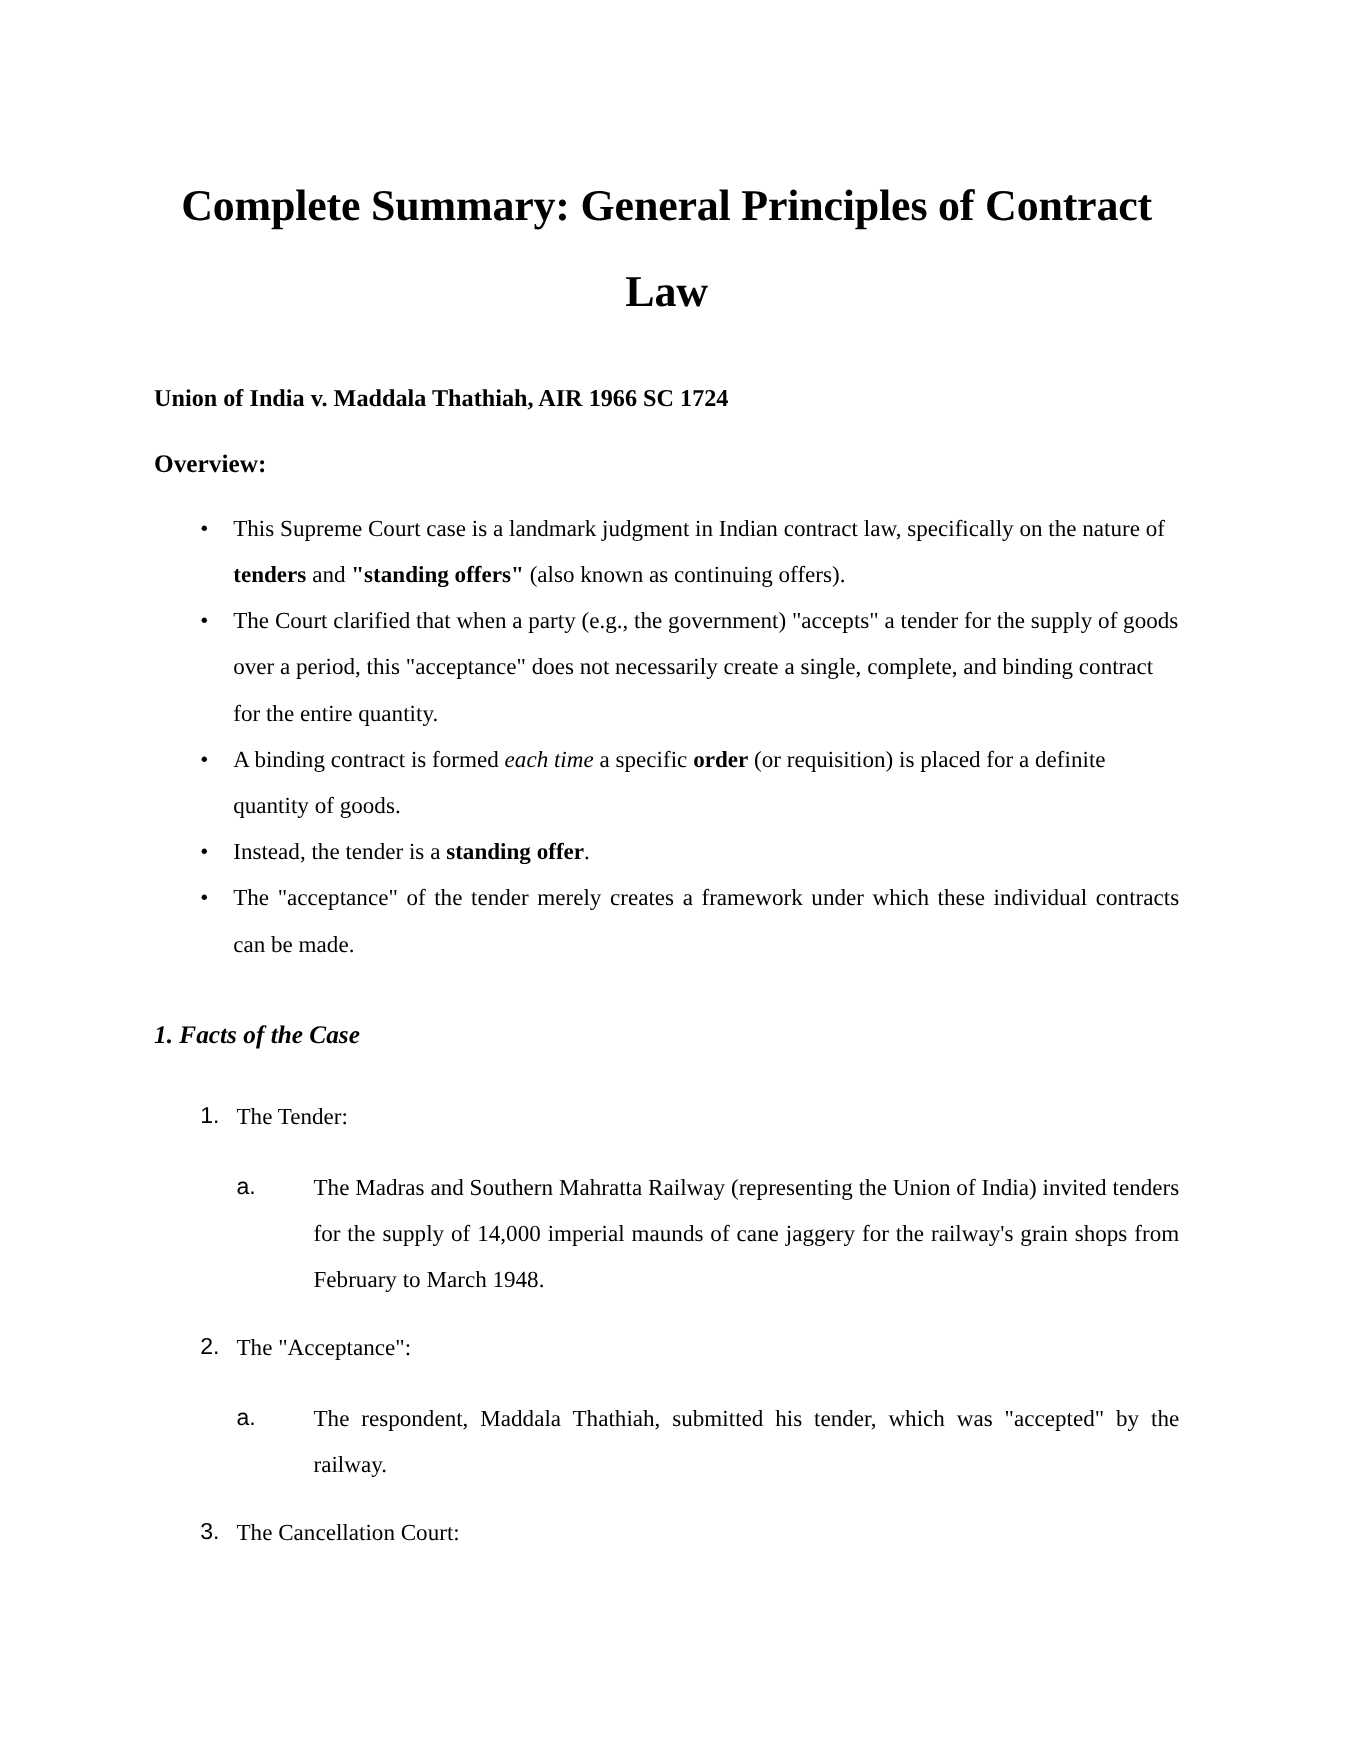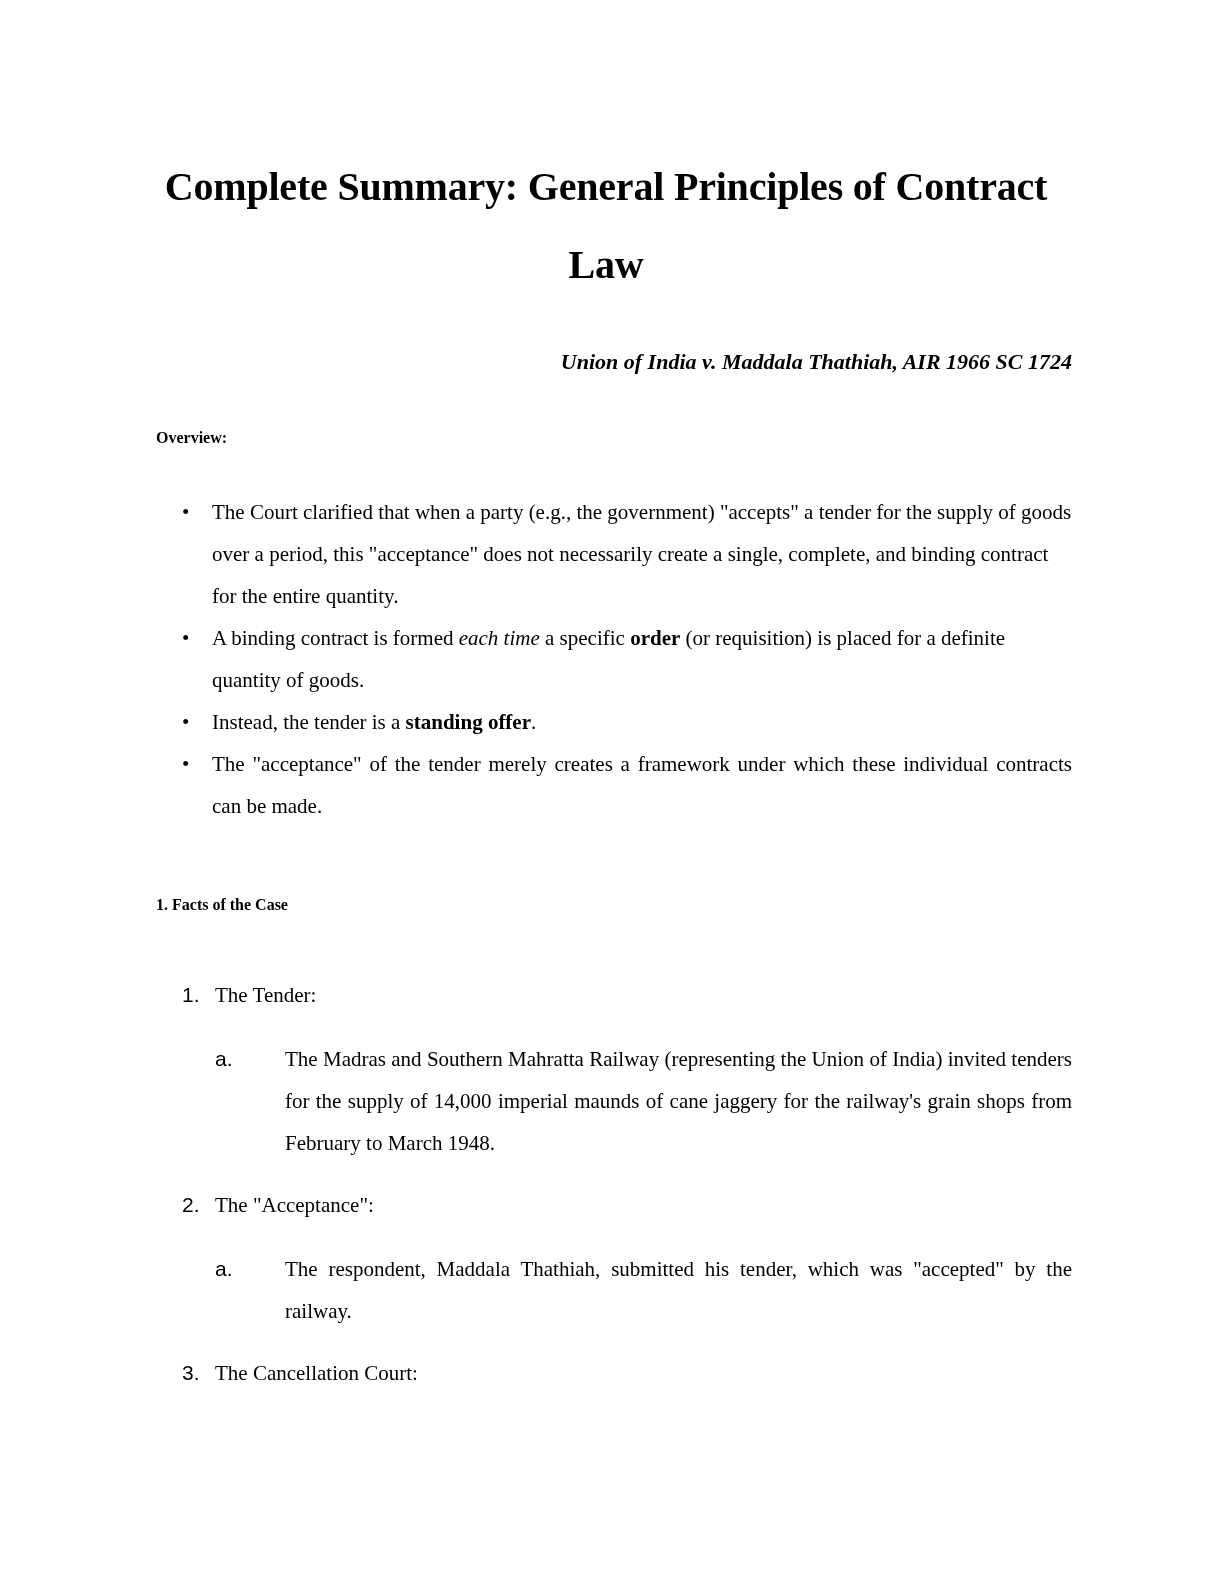--- a/index.html
+++ b/index.html
@@ -29,35 +29,35 @@
     line-height: 78px;
     text-align: center;
     margin: 0;
     padding-top: 148px;
     letter-spacing: -0.2px;
   }
   .doc-subtitle {
     font-family: "Liberation Serif", serif;
     font-size: 22px;
     font-weight: bold;
-    font-style: italic;
-    text-align: right;
+    text-align: left;
     margin: 0;
     padding-top: 45px;
   }
   .section-heading {
     font-family: "Liberation Serif", serif;
-    font-size: 16px;
+    font-size: 23px;
     font-weight: bold;
-    margin: 16px;
+    margin: 0;
     padding-top: 32px;
     line-height: 30px;
   }
   .heading-gap-large {
     padding-top: 47px;
+    font-style: italic;
   }
 
   
   ul.bullets {
     list-style: none;
     margin: 0;
     padding: 0;
     padding-top: 22px;
   }
   ul.bullets > li {
@@ -144,20 +144,21 @@
 
 <div class="page">
 
   <h1 class="doc-title">Complete Summary: General Principles of Contract Law</h1>
 
   <p class="doc-subtitle">Union of India v. Maddala Thathiah, AIR 1966 SC 1724</p>
 
   <h2 class="section-heading">Overview:</h2>
 
   <ul class="bullets" id="overview-list">
+      <li><span>This Supreme Court case is a landmark judgment in Indian contract law, specifically on the nature of </span><b class="bold">tenders</b><span> and </span><b class="bold">"standing offers"</b><span> (also known as continuing offers).</span></li>
       <li><span>The Court clarified that when a party (e.g., the government) "accepts" a tender for the supply of goods over a period, this "acceptance" does not necessarily create a single, complete, and binding contract for the entire quantity.</span></li>
       <li><span>A binding contract is formed </span><i class="ital">each time</i><span> a specific </span><b class="bold">order</b><span> (or requisition) is placed for a definite quantity of goods.</span></li>
       <li><span>Instead, the tender is a </span><b class="bold">standing offer</b><span>.</span></li>
       <li class="justify"><span>The "acceptance" of the tender merely creates a framework under which these individual contracts can be made.</span></li>
     </ul>
 
   <h2 class="section-heading heading-gap-large">1. Facts of the Case</h2>
 
   <ol class="level1" id="facts-list">
       <li class="item1"><span class="marker1">1.</span><span class="item-title">The Tender:</span><ol class="level2">

